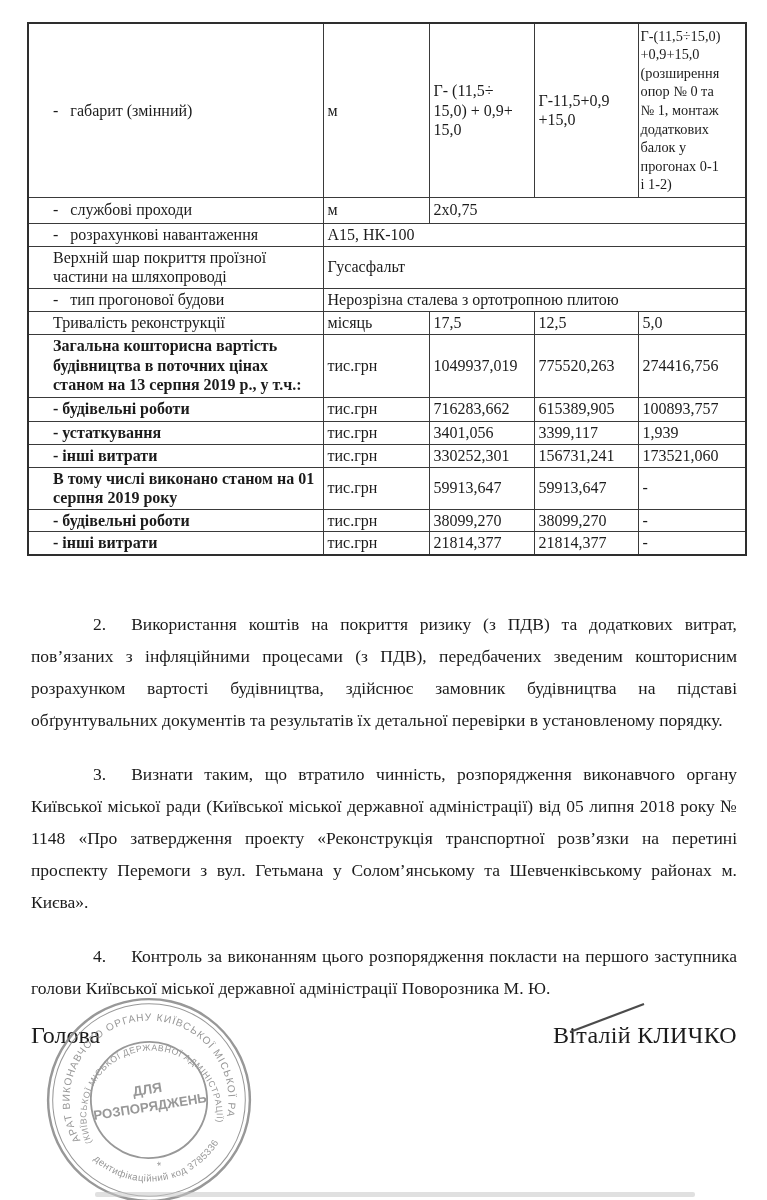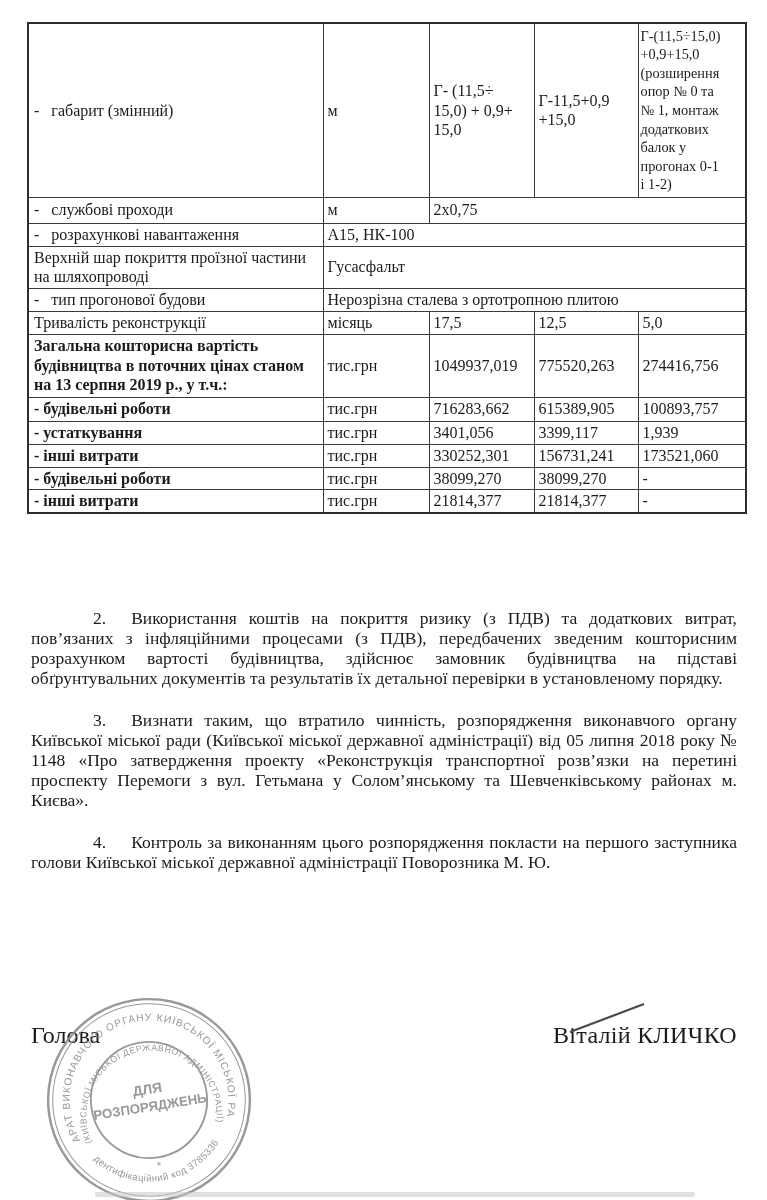--- a/index.html
+++ b/index.html
@@ -12,31 +12,31 @@
   
   table.spec {
     position:absolute; left:27px; top:22px; width:718px;
     border-collapse:collapse; table-layout:fixed;
     border:2px solid #2e2e2e;
   }
   .spec td {
     border:1px solid #3a3a3a; vertical-align:middle;
     padding:1px 4px; font-size:16px; line-height:19.5px; overflow:hidden;
   }
-  .spec td.label-cell { text-align:left; white-space:pre-wrap; padding-left:5px; padding-right:4px; }
+  .spec td.label-cell { text-align:left; white-space:pre-wrap; padding-left:24px; padding-right:4px; }
   .spec td.center { text-align:left; }
   .spec td.pre { white-space:pre-line; }
   .spec td.small-cell { font-size:14.3px; line-height:18.6px; padding:1px 2px; }
   .bold { font-weight:bold; }
 
   
   .paras { position:absolute; left:31px; top:608px; width:706px; }
   .paras p {
     margin:0 0 22px 0; text-align:justify; text-indent:62px;
-    font-size:17.5px; line-height:20px;
+    font-size:17.5px; line-height:32px;
   }
   .paras .pnum { padding-right:25px; }
 
   
   .sig {
     position:absolute; left:31px; top:1022px; width:706px;
     display:flex; justify-content:space-between; align-items:flex-end;
     font-size:24px;
   }
   .sig .name { letter-spacing:.3px; }
@@ -133,20 +133,27 @@
           <td colspan="1" class="center pre">3399,117</td>
           <td colspan="1" class="center pre">1,939</td>
         </tr>
         <tr style="height: 23px;">
           <td class="label-cell bold">- інші витрати</td>
           <td colspan="1" class="center pre">тис.грн</td>
           <td colspan="1" class="center pre">330252,301</td>
           <td colspan="1" class="center pre">156731,241</td>
           <td colspan="1" class="center pre">173521,060</td>
         </tr>
+        <tr style="height: 42px;">
+          <td class="label-cell bold">В тому числі виконано станом на 01 серпня 2019 року</td>
+          <td colspan="1" class="center pre">тис.грн</td>
+          <td colspan="1" class="center pre">59913,647</td>
+          <td colspan="1" class="center pre">59913,647</td>
+          <td colspan="1" class="center pre">-</td>
+        </tr>
         <tr style="height: 22px;">
           <td class="label-cell bold">- будівельні роботи</td>
           <td colspan="1" class="center pre">тис.грн</td>
           <td colspan="1" class="center pre">38099,270</td>
           <td colspan="1" class="center pre">38099,270</td>
           <td colspan="1" class="center pre">-</td>
         </tr>
         <tr style="height: 23px;">
           <td class="label-cell bold">- інші витрати</td>
           <td colspan="1" class="center pre">тис.грн</td>

